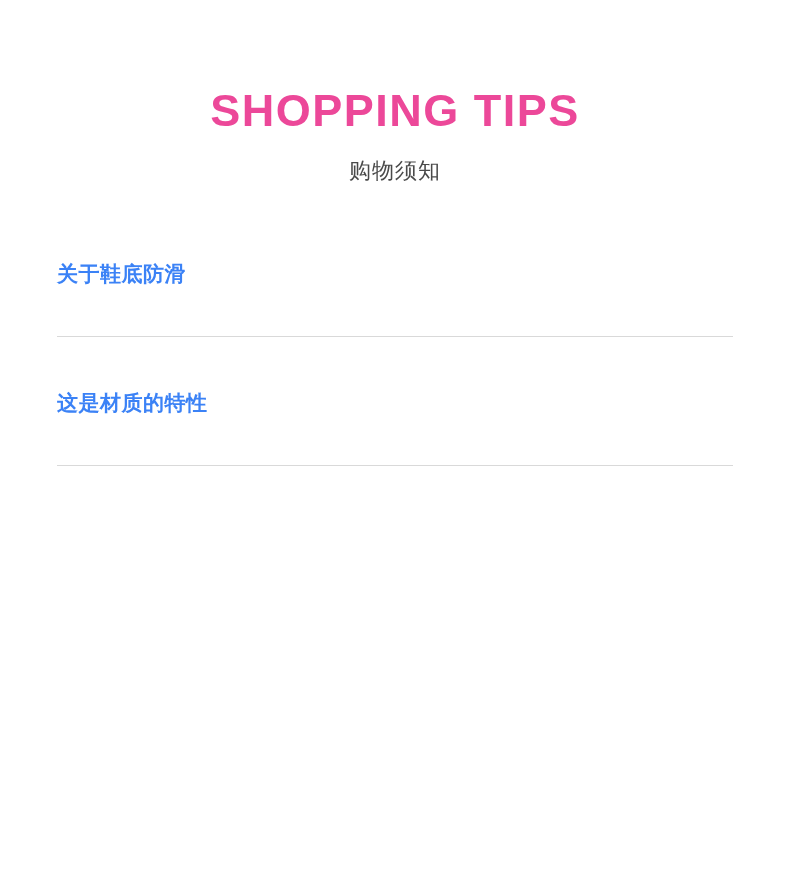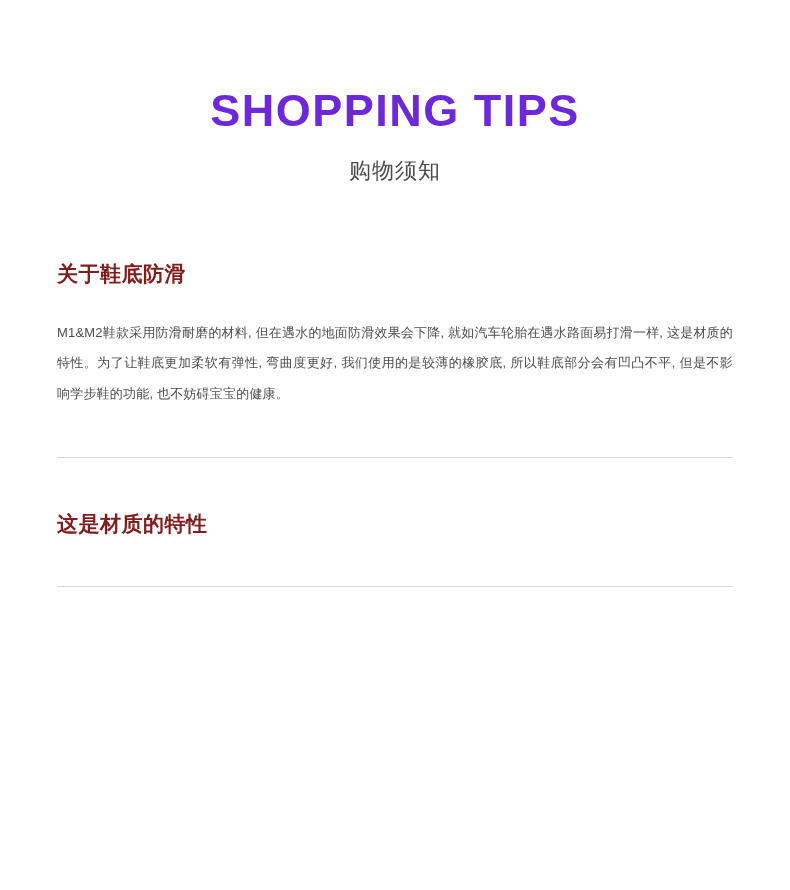--- a/index.html
+++ b/index.html
@@ -21,42 +21,42 @@
     box-sizing: border-box;
   }
   .header {
     padding-top: 86px;
     text-align: center;
   }
   .main-title {
     font-size: 45px;
     font-weight: bold;
     letter-spacing: 1.5px;
-    color: #6d28d9;
+    color: #ec4899;
     line-height: 1.1;
     margin: 0;
   }
   .sub-title {
     margin-top: 20px;
     font-size: 22px;
     color: #4a4a4a;
     font-weight: normal;
     letter-spacing: 1px;
   }
   .content {
     margin-top: 74px;
     padding: 0 57px;
   }
   .section {
     margin-bottom: 0;
   }
   .section-heading {
     font-size: 21px;
     font-weight: bold;
-    color: #7f1d1d;
+    color: #3b82f6;
     letter-spacing: 0.5px;
     margin: 0 0 30px 0;
   }
   .section-body {
     font-size: 13px;
     line-height: 2.35;
     color: #4d4d4d;
     letter-spacing: 0.2px;
     text-align: justify;
   }
@@ -77,21 +77,20 @@
 
   <div class="header">
     <div class="main-title">SHOPPING TIPS</div>
     <div class="sub-title">购物须知</div>
   </div>
 
   <div class="content">
 
     <div class="section">
       <div class="section-heading">关于鞋底防滑</div>
-      <div class="section-body">M1&amp;M2鞋款采用防滑耐磨的材料, 但在遇水的地面防滑效果会下降, 就如汽车轮胎在遇水路面易打滑一样, 这是材质的特性。为了让鞋底更加柔软有弹性, 弯曲度更好, 我们使用的是较薄的橡胶底, 所以鞋底部分会有凹凸不平, 但是不影响学步鞋的功能, 也不妨碍宝宝的健康。</div>
     </div>
 
     <hr class="divider">
 
     <div class="section">
       <div class="section-heading">这是材质的特性</div>
     </div>
 
     <hr class="divider last">
 

